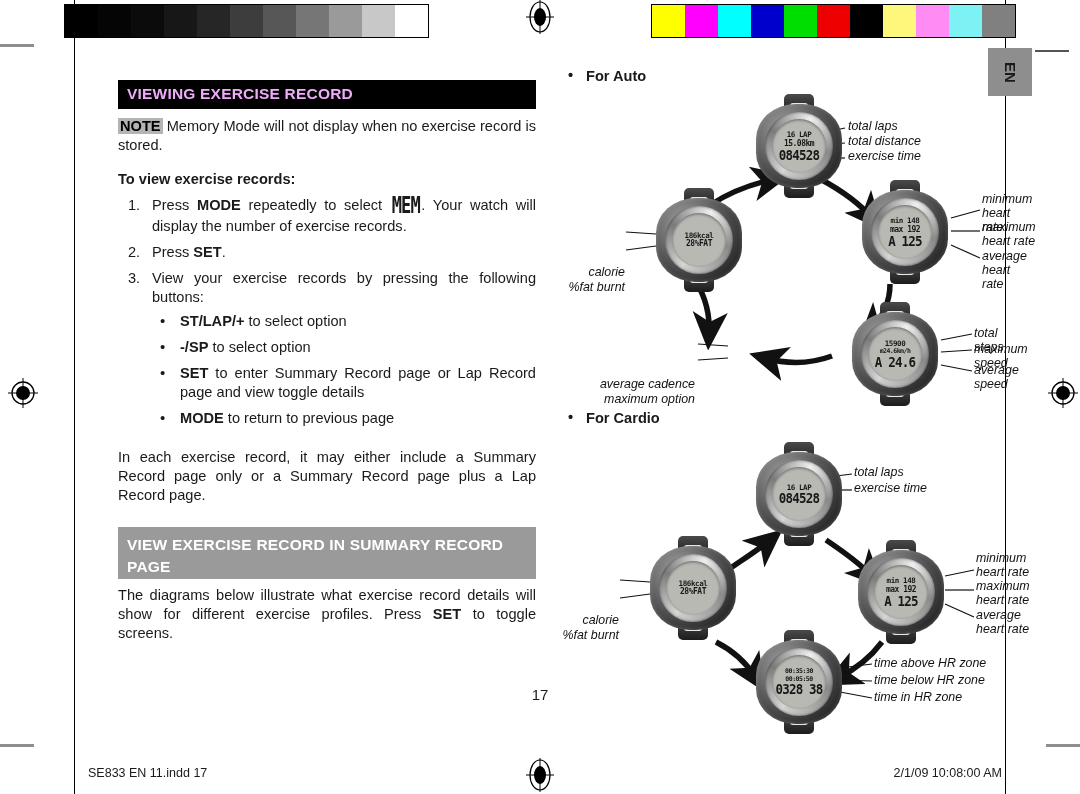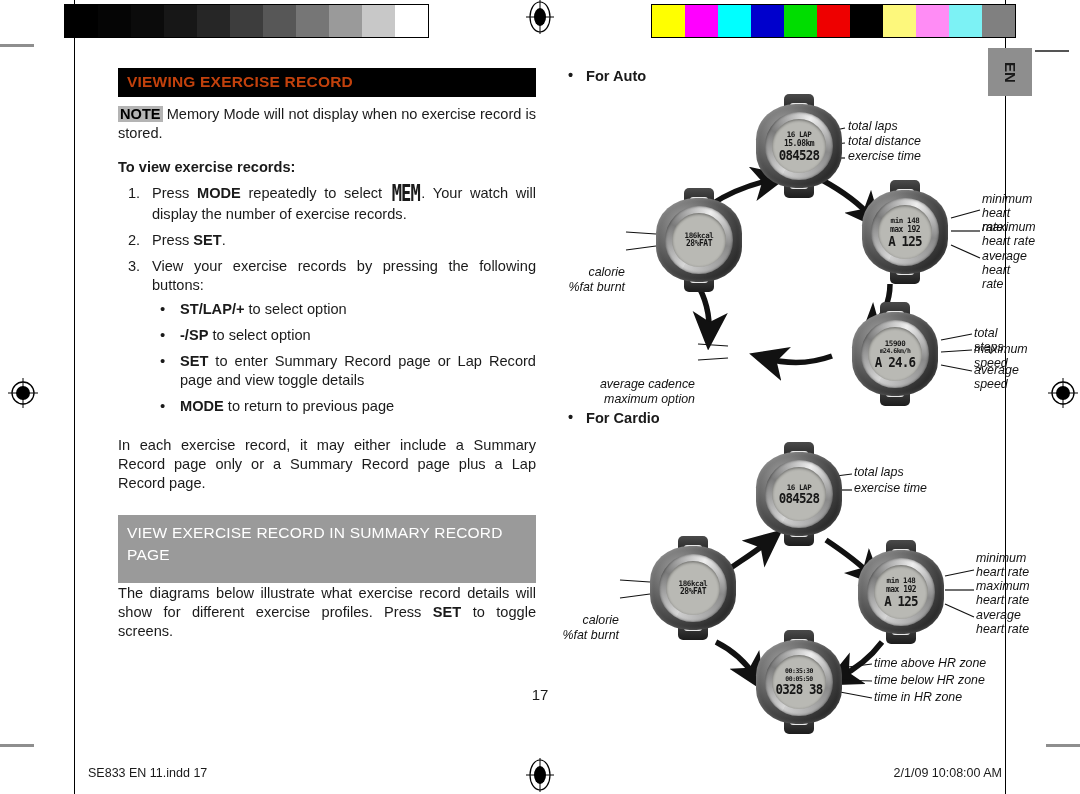--- a/index.html
+++ b/index.html
@@ -75,37 +75,37 @@
     left: 118px; top: 22px;
     width: 418px;
   }
   .col-right {
     position: absolute;
     left: 560px; top: 22px;
     width: 470px;
   }
 
   h2.bar-black {
-    margin: 0 0 8px 0;
+    margin: 12px 0 8px 0;
     background: #000000;
-    color: #c2410c;
+    color: #f0abfc;
     font-size: 15.5px;
     font-weight: bold;
     letter-spacing: .2px;
     padding: 6px 9px 7px 9px;
     line-height: 1.05;
   }
   h2.bar-gray {
-    margin: 0 0 1px 0;
+    margin: 0 0 7px 0;
     background: #9a9a9a;
     color: #ffffff;
     font-size: 15.5px;
-    font-weight: normal;
+    font-weight: bold;
     letter-spacing: .2px;
-    padding: 7px 9px 16px 9px;
+    padding: 7px 9px 0 9px;
     line-height: 1.45;
   }
 
   p.body {
     margin: 0 0 6px 0;
     font-size: 14.6px;
     line-height: 1.30;
     text-align: justify;
   }
   .note-tag {

